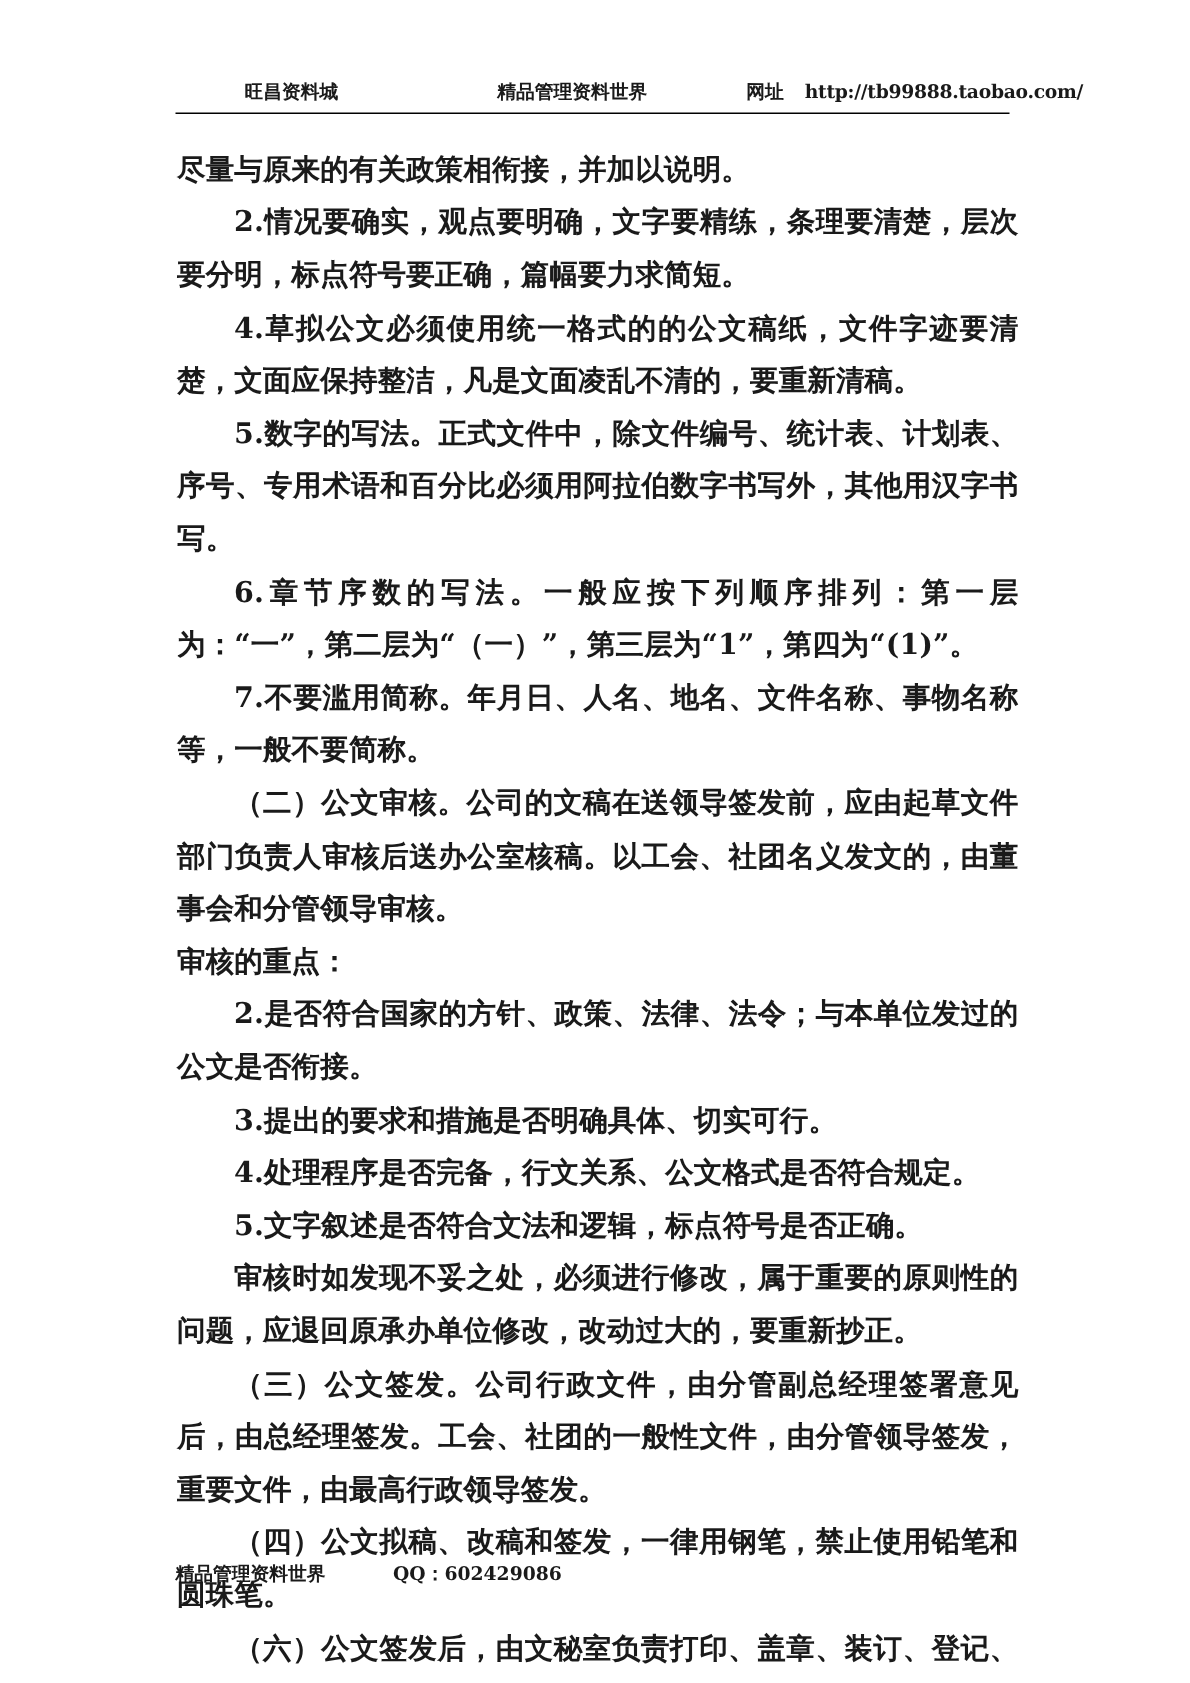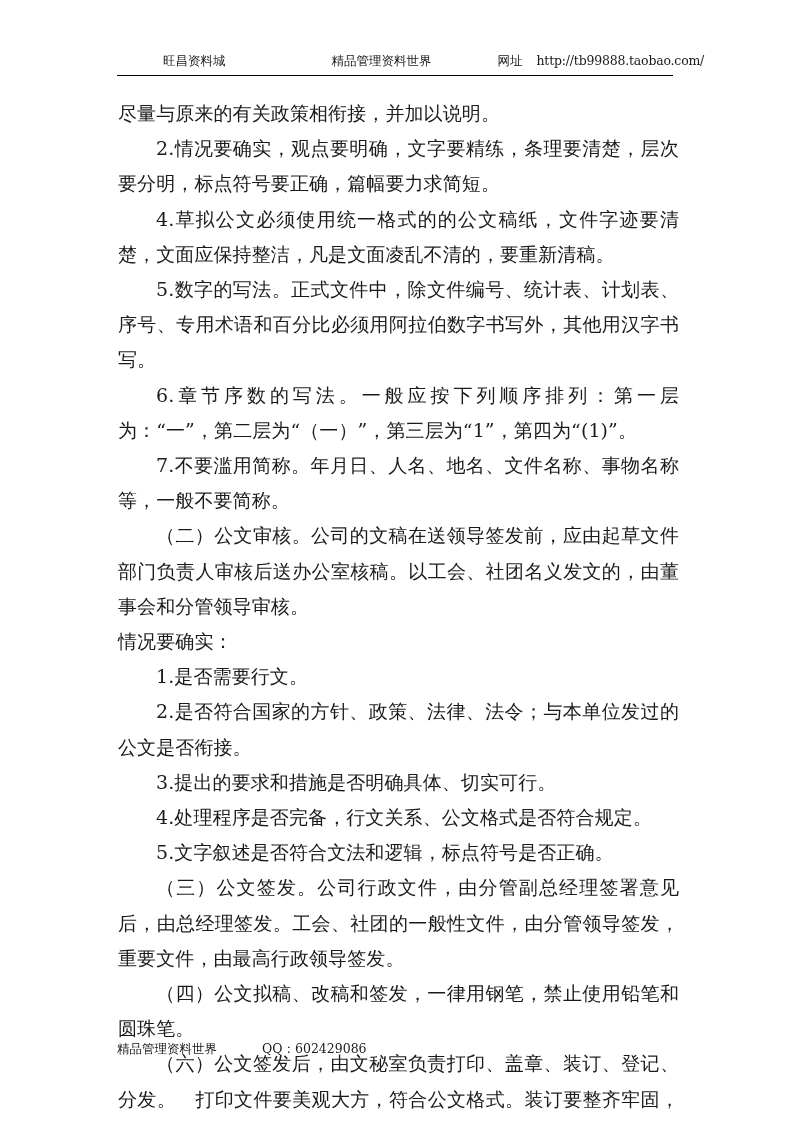--- a/index.html
+++ b/index.html
@@ -11,20 +11,21 @@
     font-family: "DejaVu Serif", "Liberation Serif", serif;
     color: #1a1a1a;
   }
   .page {
     position: relative;
     width: 793px;
     height: 1122px;
     background: #ffffff;
     overflow: hidden;
     box-sizing: border-box;
+    font-weight: bold;
   }
 
   
   .header {
     position: absolute;
     left: 117px;
     top: 52px;
     width: 556px;
     height: 24px;
     display: flex;
@@ -115,26 +116,26 @@
   <div class="header-rule"></div>
 
   <div class="content">
       <p class="para noindent">尽量与原来的有关政策相衔接，并加以说明。</p>
       <p class="para indent">2.情况要确实，观点要明确，文字要精练，条理要清楚，层次要分明，标点符号要正确，篇幅要力求简短。</p>
       <p class="para indent">4.草拟公文必须使用统一格式的的公文稿纸，文件字迹要清楚，文面应保持整洁，凡是文面凌乱不清的，要重新清稿。</p>
       <p class="para indent">5.数字的写法。正式文件中，除文件编号、统计表、计划表、序号、专用术语和百分比必须用阿拉伯数字书写外，其他用汉字书写。</p>
       <p class="para indent">6.章节序数的写法。一般应按下列顺序排列：第一层为：“一”，第二层为“（一）”，第三层为“1”，第四为“(1)”。</p>
       <p class="para indent">7.不要滥用简称。年月日、人名、地名、文件名称、事物名称等，一般不要简称。</p>
       <p class="para indent">（二）公文审核。公司的文稿在送领导签发前，应由起草文件部门负责人审核后送办公室核稿。以工会、社团名义发文的，由董事会和分管领导审核。</p>
-      <p class="para noindent">情况要确实：</p>
-      <p class="para indent">1.是否需要行文。</p>
+      <p class="para noindent">审核的重点：</p>
       <p class="para indent">2.是否符合国家的方针、政策、法律、法令；与本单位发过的公文是否衔接。</p>
       <p class="para indent">3.提出的要求和措施是否明确具体、切实可行。</p>
       <p class="para indent">4.处理程序是否完备，行文关系、公文格式是否符合规定。</p>
       <p class="para indent">5.文字叙述是否符合文法和逻辑，标点符号是否正确。</p>
+      <p class="para indent">审核时如发现不妥之处，必须进行修改，属于重要的原则性的问题，应退回原承办单位修改，改动过大的，要重新抄正。</p>
       <p class="para indent">（三）公文签发。公司行政文件，由分管副总经理签署意见后，由总经理签发。工会、社团的一般性文件，由分管领导签发，重要文件，由最高行政领导签发。</p>
       <p class="para indent">（四）公文拟稿、改稿和签发，一律用钢笔，禁止使用铅笔和圆珠笔。</p>
       <p class="para indent">（六）公文签发后，由文秘室负责打印、盖章、装订、登记、分发。　打印文件要美观大方，符合公文格式。装订要整齐牢固，不漏页、错页、粘页。印章盖在年、月、日的中上方，上沿不压正文，下沿略压年、月、日，如正文末页无空档，可另起一空白页注上日期盖章，并在该页的左上方标明“此页无正文”字样。</p>
       <p class="para indent">（五）签发后的公文不得再作任何修改。若确需修改，必须重新送签。</p>
     </div>
 
   <div class="footer">
     <span class="footer-left">精品管理资料世界</span>
     <span class="footer-qq">QQ：602429086</span>
   </div>

